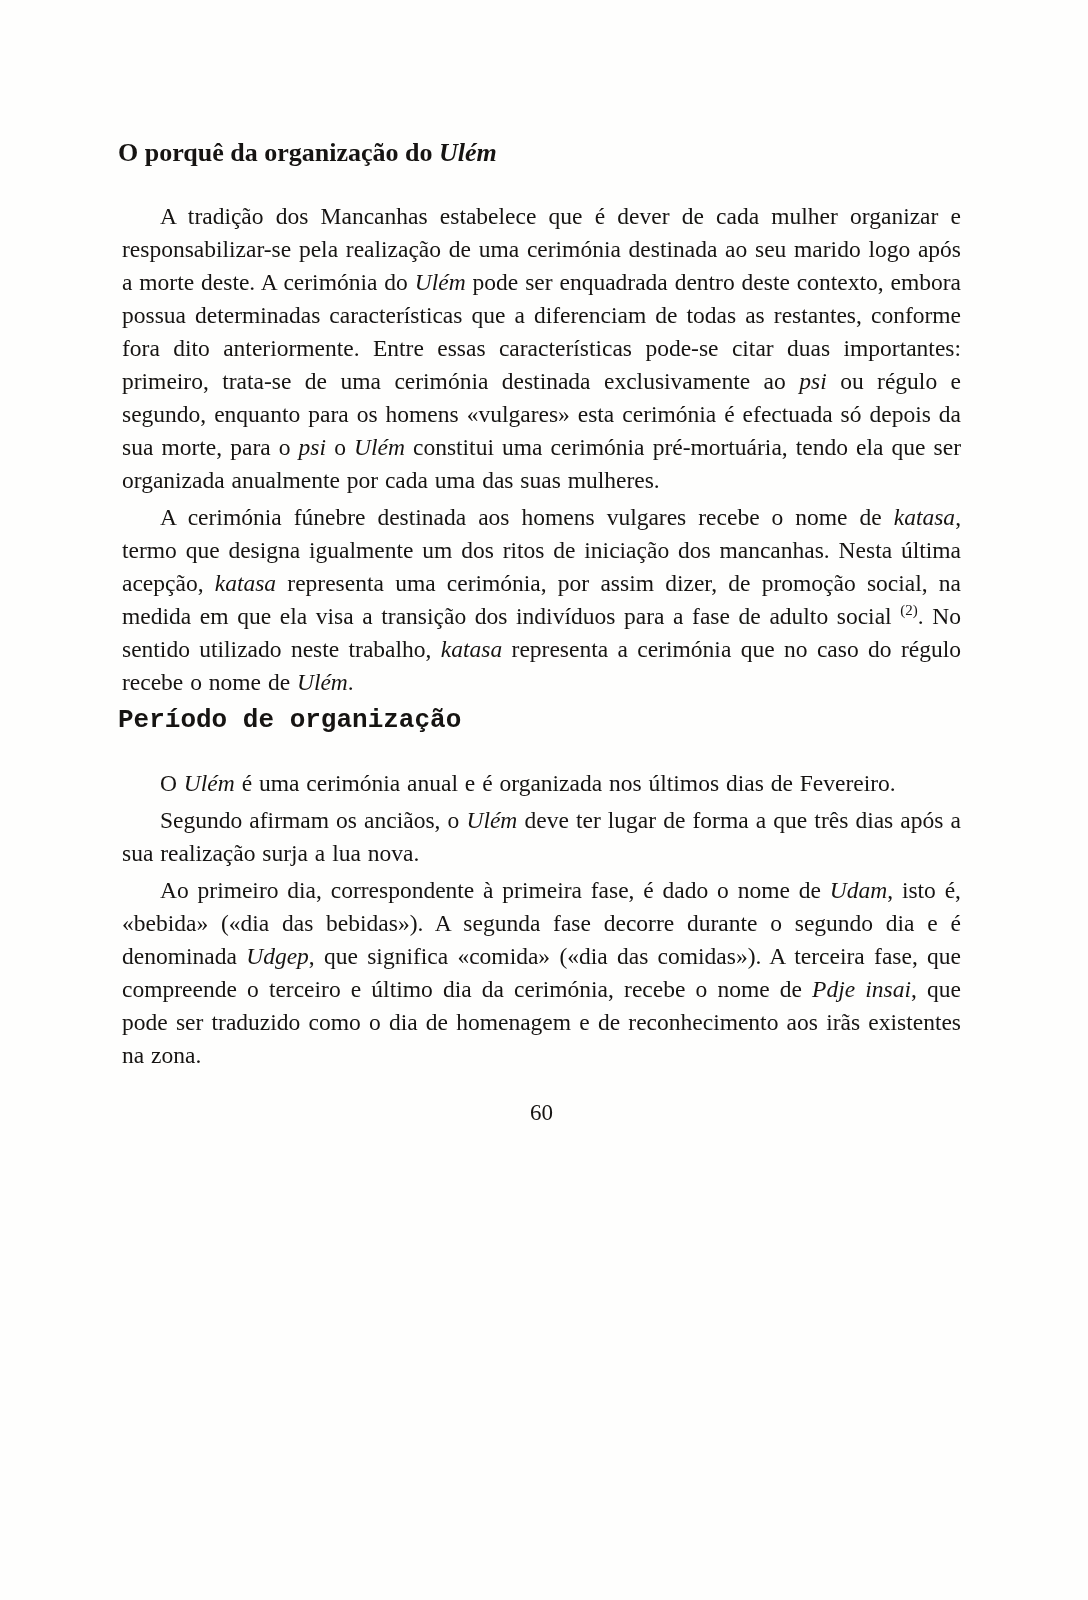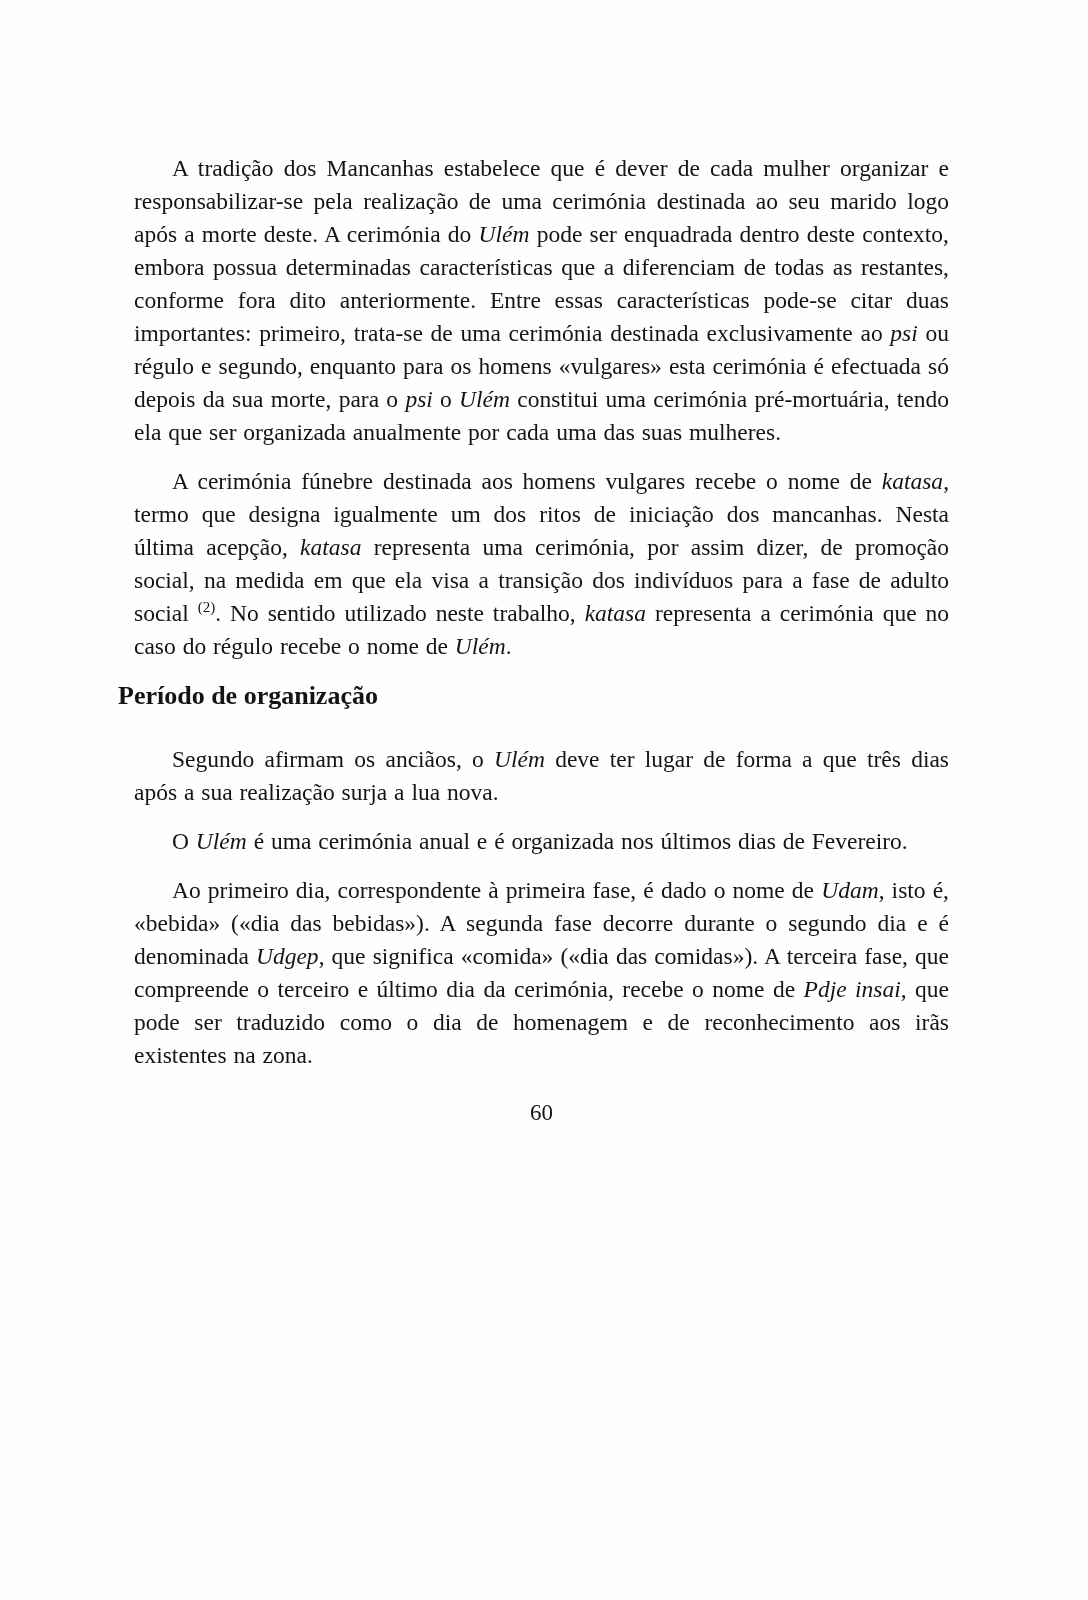--- a/index.html
+++ b/index.html
@@ -19,23 +19,24 @@
     color: #161412;
   }
   .section-heading {
     font-size: 26px;
     font-weight: bold;
     line-height: 34px;
     margin: 0 0 30px 0;
     text-align: left;
   }
   .section-heading.second {
+    font-family: Liberation Mono, monospace;
   }
   .body-text p {
-    margin: 16px;
+    margin: 4px;
     font-size: 23.5px;
     line-height: 33px;
     text-align: justify;
     text-indent: 38px;
     word-spacing: 1px;
   }
   .body-text p sup {
     font-size: 15px;
     line-height: 0;
     vertical-align: super;
@@ -45,29 +46,30 @@
     text-align: center;
     font-size: 23px;
     line-height: 30px;
   }
 </style>
 </head>
 <body>
 
 <div class="page">
 
+  <h2 class="section-heading"><span>O porquê da organização do </span><i>Ulém</i></h2>
 
   <div class="body-text">
     <p><span>A tradição dos Mancanhas estabelece que é dever de cada mulher organizar e responsabilizar-se pela realização de uma cerimónia destinada ao seu marido logo após a morte deste. A cerimónia do </span><i>Ulém</i><span> pode ser enquadrada dentro deste contexto, embora possua determinadas características que a diferenciam de todas as restantes, conforme fora dito anteriormente. Entre essas características pode-se citar duas importantes: primeiro, trata-se de uma cerimónia destinada exclusivamente ao </span><i>psi</i><span> ou régulo e segundo, enquanto para os homens «vulgares» esta cerimónia é efectuada só depois da sua morte, para o </span><i>psi</i><span> o </span><i>Ulém</i><span> constitui uma cerimónia pré-mortuária, tendo ela que ser organizada anualmente por cada uma das suas mulheres.</span></p>
     <p><span>A cerimónia fúnebre destinada aos homens vulgares recebe o nome de </span><i>katasa</i><span>, termo que designa igualmente um dos ritos de iniciação dos mancanhas. Nesta última acepção, </span><i>katasa</i><span> representa uma cerimónia, por assim dizer, de promoção social, na medida em que ela visa a transição dos indivíduos para a fase de adulto social </span><sup>(2)</sup><span>. No sentido utilizado neste trabalho, </span><i>katasa</i><span> representa a cerimónia que no caso do régulo recebe o nome de </span><i>Ulém</i><span>.</span></p>
   </div>
 
   <h2 class="section-heading second"><span>Período de organização</span></h2>
 
   <div class="body-text">
+    <p><span>O </span><i>Ulém</i><span> é uma cerimónia anual e é organizada nos últimos dias de Fevereiro.</span></p>
     <p><span>Segundo afirmam os anciãos, o </span><i>Ulém</i><span> deve ter lugar de forma a que três dias após a sua realização surja a lua nova.</span></p>
-    <p><span>O </span><i>Ulém</i><span> é uma cerimónia anual e é organizada nos últimos dias de Fevereiro.</span></p>
     <p><span>Ao primeiro dia, correspondente à primeira fase, é dado o nome de </span><i>Udam</i><span>, isto é, «bebida» («dia das bebidas»). A segunda fase decorre durante o segundo dia e é denominada </span><i>Udgep</i><span>, que significa «comida» («dia das comidas»). A terceira fase, que compreende o terceiro e último dia da cerimónia, recebe o nome de </span><i>Pdje insai</i><span>, que pode ser traduzido como o dia de homenagem e de reconhecimento aos irãs existentes na zona.</span></p>
   </div>
 
   <div class="page-number">60</div>
 
 </div>
 
 </body></html>

